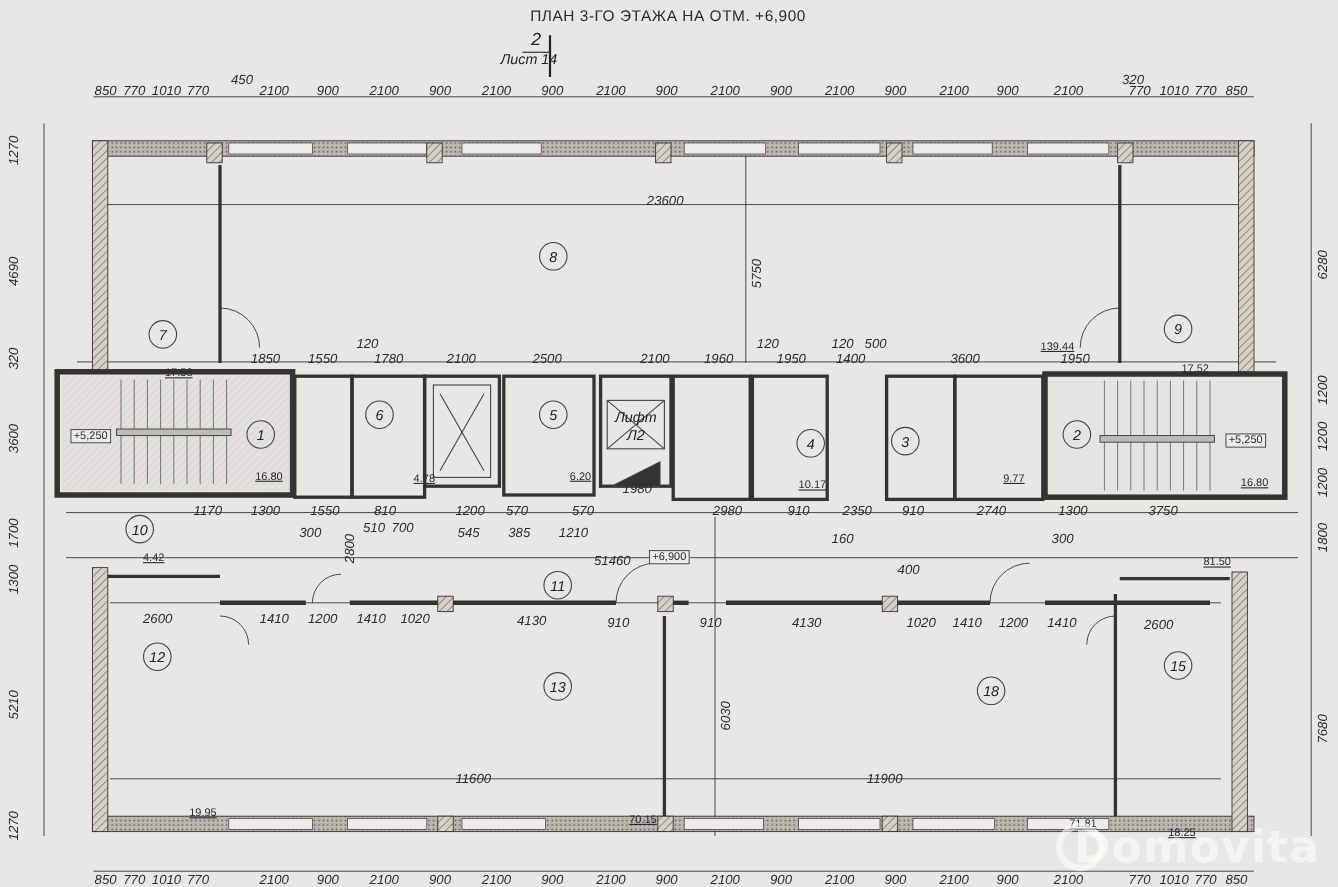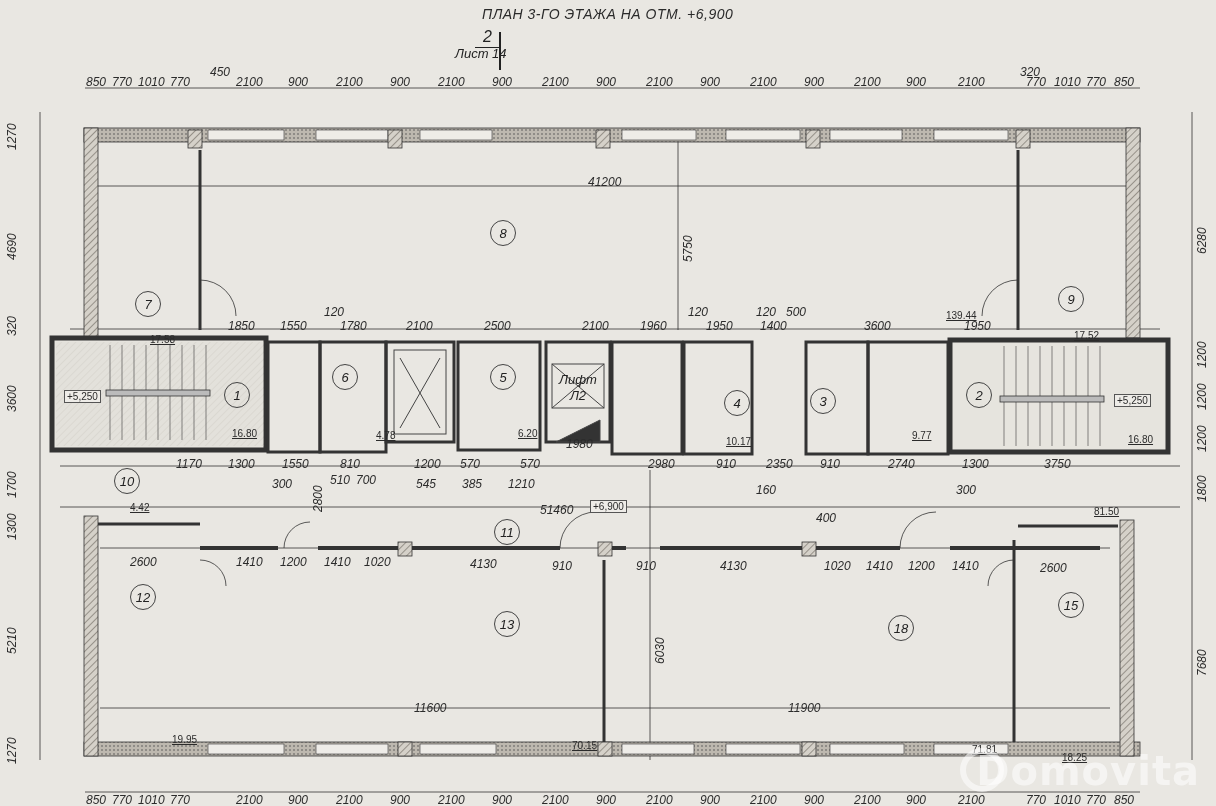--- a/index.html
+++ b/index.html
@@ -5,21 +5,21 @@
   html, body { margin: 0; padding: 0; }
   body {
     width: 1216px; height: 806px; overflow: hidden;
     background: #e9e7e2;
     font-family: "DejaVu Sans", sans-serif;
     position: relative;
   }
   #plan { position: absolute; left: 0; top: 0; width: 1216px; height: 806px; }
   .title {
     position: absolute; left: 482px; top: 6px;
-    font-family: "Liberation Sans", sans-serif; font-style: italic;
+    font-family: "Liberation Sans", sans-serif; 
     font-size: 14px; color: #2a2a2a; letter-spacing: 0.5px;
   }
   .section-mark { position: absolute; left: 455px; top: 28px; width: 60px; height: 50px; }
   .section-num { position: absolute; left: 28px; top: 0; font-style: italic; font-size: 16px; color: #222; font-family: "Liberation Sans", sans-serif; }
   .section-sheet { position: absolute; left: 0; top: 18px; font-style: italic; font-size: 13px; color: #222; font-family: "Liberation Sans", sans-serif; }
   .section-line { position: absolute; left: 44px; top: 4px; width: 2px; height: 38px; background: #222; }
   .section-arrow { position: absolute; left: 20px; top: 19px; width: 24px; height: 1px; background: #222; }
   .dim { position: absolute; font-family: "Liberation Sans", sans-serif; font-style: italic; font-size: 12px; color: #2b2b2b; white-space: nowrap; line-height: 1; }
   .dim.v { transform: rotate(-90deg); transform-origin: left top; }
   .room-tag {
@@ -262,21 +262,21 @@
 
 <div>
   <span class="dim v" style="left:1196px;top:254px">6280</span>
   <span class="dim v" style="left:1196px;top:368px">1200</span>
   <span class="dim v" style="left:1196px;top:410px">1200</span>
   <span class="dim v" style="left:1196px;top:452px">1200</span>
   <span class="dim v" style="left:1196px;top:502px">1800</span>
   <span class="dim v" style="left:1196px;top:676px">7680</span>
 </div>
 
-<span class="dim" style="left:588px;top:176px">41200</span>
+<span class="dim" style="left:588px;top:176px">23600</span>
 <span class="dim" style="left:540px;top:504px">51460</span>
 <span class="dim" style="left:414px;top:702px">11600</span>
 <span class="dim" style="left:788px;top:702px">11900</span>
 <span class="dim v" style="left:682px;top:262px">5750</span>
 <span class="dim v" style="left:654px;top:664px">6030</span>
 <span class="dim v" style="left:312px;top:512px">2800</span>
 
 <div>
   <span class="dim" style="left:228px;top:320px">1850</span>
   <span class="dim" style="left:280px;top:320px">1550</span>

